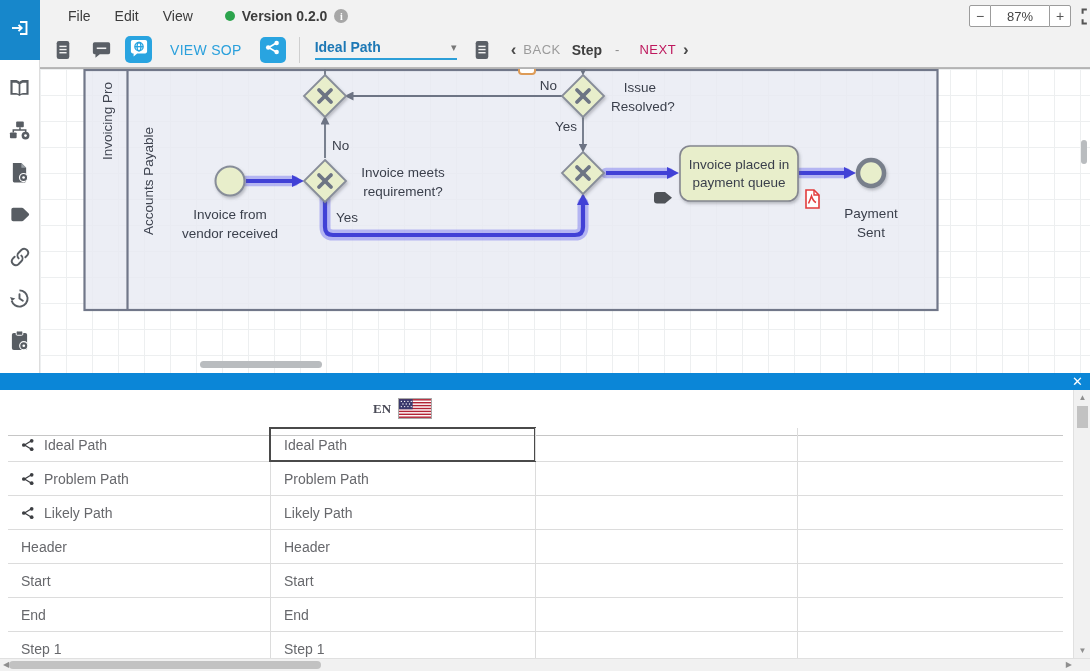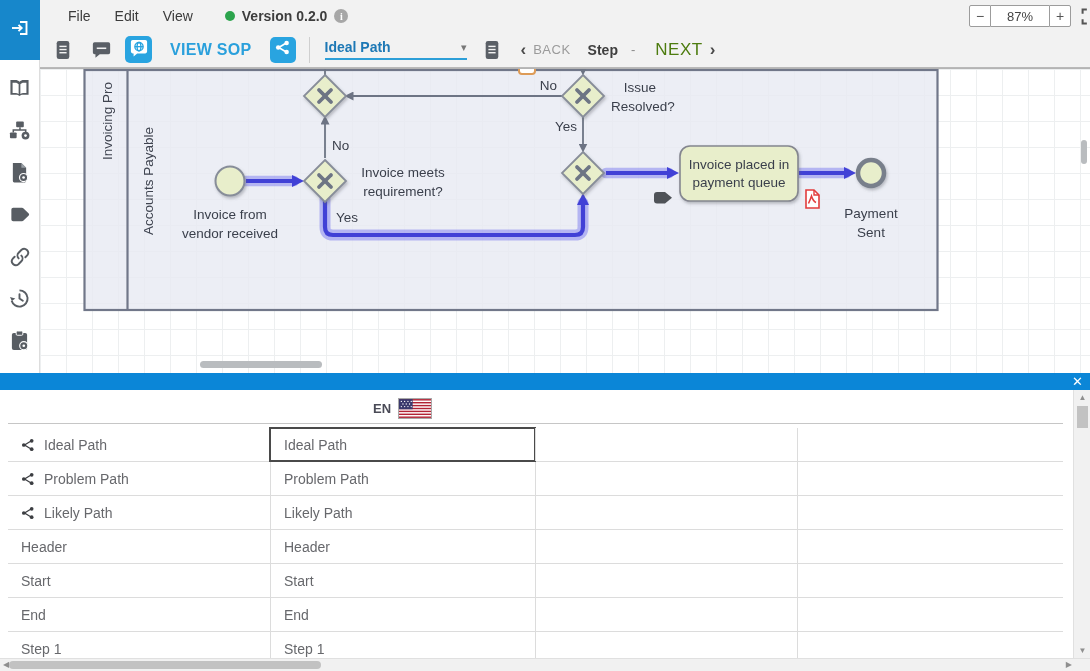--- a/index.html
+++ b/index.html
@@ -22,31 +22,31 @@
             display:flex;align-items:center;justify-content:center;font-size:14px;color:#555;}
   .zoom-val{width:58px;height:22px;background:#fff;border:1px solid #9c9c9c;border-left:none;border-right:none;
             box-sizing:border-box;display:flex;align-items:center;justify-content:center;font-size:13px;color:#444;}
   .fullscreen-btn{margin-left:10px;display:flex;align-items:center;}
 
   
   .toolbar{position:absolute;left:0;top:32px;width:1090px;height:36px;background:#f2f2f2;
            border-bottom:1px solid #b9b9b9;display:flex;align-items:center;box-sizing:border-box;z-index:3;}
   .tb-icon{display:flex;align-items:center;justify-content:center;}
   .tb-btn{width:27px;height:27px;border-radius:5px;background:#29a4e0;display:flex;align-items:center;justify-content:center;}
-  .viewsop{font-size:16px;font-weight:bold;color:#2aa0dc;letter-spacing:.3px;}
+  .viewsop{font-size:14px;font-weight:normal;color:#2aa0dc;letter-spacing:.3px;}
   .tb-divider{width:1px;height:26px;background:#cfcfcf;}
   .path-select{display:flex;align-items:center;justify-content:space-between;width:142px;
                border-bottom:2px solid #2d9fd8;padding-bottom:3px;}
   .path-select .val{font-size:14px;font-weight:bold;color:#1d78b5;}
   .path-select .caret{font-size:11px;color:#777;}
   .nav-chev{font-size:17px;color:#4a4a4a;font-weight:bold;line-height:1;}
   .nav-back{font-size:13px;color:#9b9b9b;letter-spacing:.5px;}
   .nav-step{font-size:14px;color:#3f3f3f;font-weight:bold;}
   .nav-dash{font-size:13px;color:#8a8a8a;}
-  .nav-next{font-size:17px;color:#4d7c0f;letter-spacing:.5px;}
+  .nav-next{font-size:13px;color:#be185d;letter-spacing:.5px;}
 
   
   .sidebar{position:absolute;left:0;top:0;width:40px;height:373px;background:#fff;
            border-right:1px solid #ddd;box-sizing:border-box;z-index:5;}
   .sidebar-head{width:40px;height:60px;background:#1787cb;display:flex;align-items:center;justify-content:center;}
   .side-stack{display:flex;flex-direction:column;align-items:center;margin-top:18px;gap:21px;}
   .side-icon{width:21px;height:21px;display:flex;align-items:center;justify-content:center;}
 
   
   .canvas{position:absolute;left:40px;top:68px;width:1050px;height:305px;background:#fff;overflow:hidden;
@@ -57,21 +57,21 @@
   .canvas svg.diagram{position:absolute;left:0;top:0;}
   .hthumb{position:absolute;left:160px;top:292px;width:122px;height:7px;border-radius:4px;background:#b9bcbf;}
   .vthumb{position:absolute;left:1041px;top:71px;width:6px;height:24px;border-radius:3px;background:#b9bcbf;}
 
   
   .panel{position:absolute;left:0;top:373px;width:1090px;height:298px;background:#fff;}
   .panel-titlebar{position:absolute;left:0;top:0;width:1090px;height:17px;background:#0b86d7;}
   .panel-close{position:absolute;right:7px;top:0;height:17px;display:flex;align-items:center;
                color:#fff;font-size:13px;font-weight:bold;cursor:pointer;}
   .panel-body{position:absolute;left:0;top:17px;width:1090px;height:268px;background:#fff;overflow:hidden;}
-  .lang-header{position:absolute;left:8px;top:0;width:1055px;height:34px;border-bottom:1px solid #c6c6c6;box-sizing:border-box;}
+  .lang-header{position:absolute;left:8px;top:0;width:1055px;height:46px;border-bottom:1px solid #c6c6c6;box-sizing:border-box;font-family:Liberation Serif, serif;}
   .lang-col{position:absolute;top:0;height:37px;display:flex;align-items:center;justify-content:center;gap:7px;}
   .lang-code{font-size:13px;font-weight:bold;color:#4a4b57;}
   .flag{display:inline-flex;border:1px solid #a9a9a9;line-height:0;}
   .trow{position:absolute;left:8px;width:1055px;height:34px;border-bottom:1px solid #dcdcdc;box-sizing:border-box;
         display:flex;}
   .tcell{box-sizing:border-box;font-size:14px;color:#67686c;display:flex;align-items:center;padding-left:13px;}
   .tcell.c-name{width:262px;gap:9px;}
   .tcell.c-en{width:265px;border-left:1px solid #dcdcdc;}
   .tcell.c-cs{width:262px;border-left:1px solid #dcdcdc;}
   .tcell.c-de{width:266px;border-left:1px solid #dcdcdc;}
@@ -168,21 +168,21 @@
           <rect x="3" y="1" width="14" height="20" rx="2.5" fill="#5a5f66"></rect>
           <g stroke="#f2f2f2" stroke-width="1.6">
             <line x1="6" y1="7" x2="14" y2="7"></line>
             <line x1="6" y1="10.5" x2="14" y2="10.5"></line>
             <line x1="6" y1="14" x2="14" y2="14"></line>
           </g>
         </svg>
     </span>
     <span class="nav-chev" style="margin-left:20px">‹</span>
     <span class="nav-back" style="margin-left:7px">BACK</span>
-    <span class="nav-step" style="margin-left:17px">Step</span>
+    <span class="nav-step" style="margin-left:11px">Step</span>
     <span class="nav-dash" style="margin-left:13px">-</span>
     <span class="nav-next" style="margin-left:20px">NEXT</span>
     <span class="nav-chev" style="margin-left:7px">›</span>
   </div>
 
   <div class="sidebar">
     <div class="sidebar-head">
       <span>
         <svg width="20" height="20" viewBox="0 0 20 20" fill="none" stroke="#fff" stroke-width="1.9">
           <path d="M10 4h6.5v12H10"></path>

